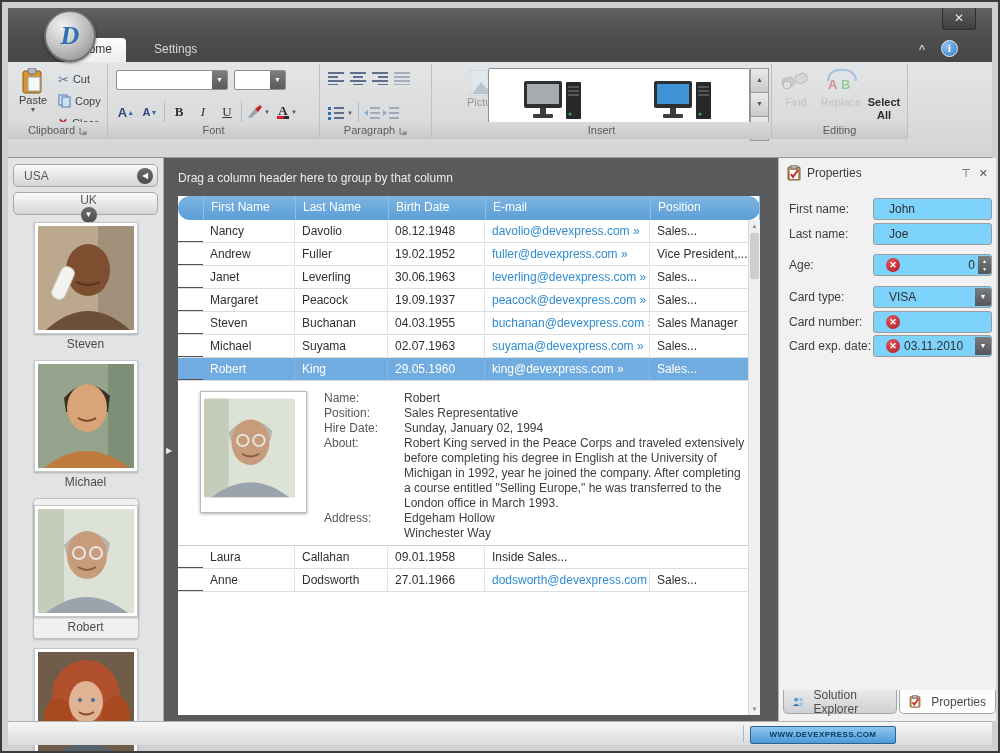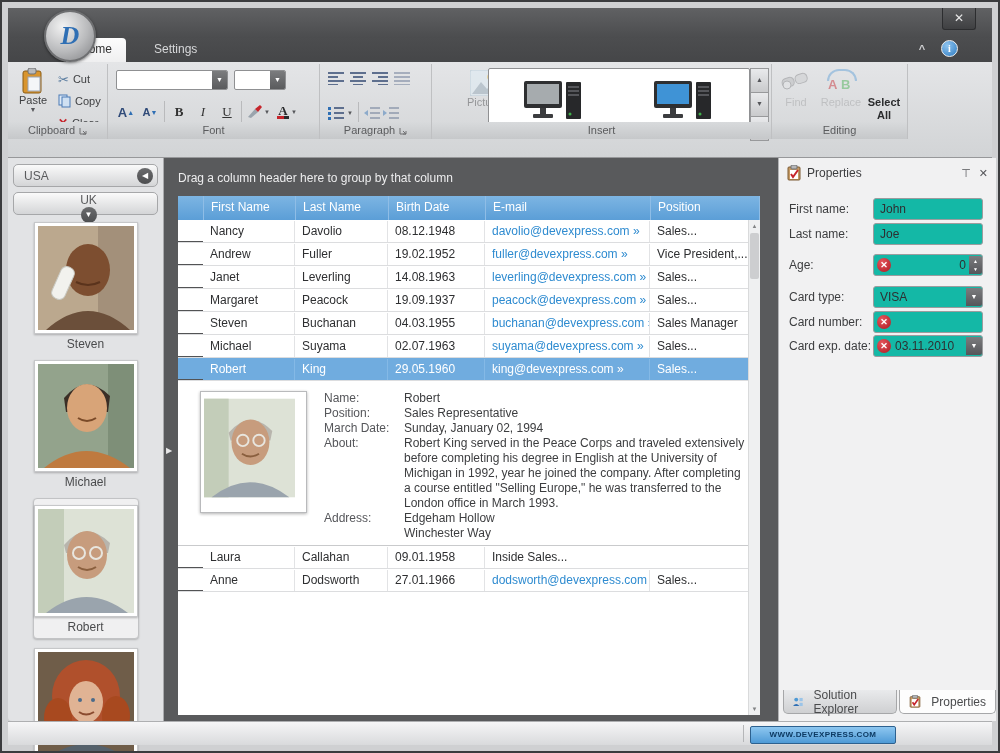--- a/index.html
+++ b/index.html
@@ -50,21 +50,21 @@
   .card{width:104px;margin:0 auto;text-align:center;}
   .card .ph{width:96px;height:104px;margin:0 auto;background:#fff;padding:3px;border:1px solid #c6c7c9;box-shadow:0 1px 2px rgba(0,0,0,.25);}
   .card .ph svg{display:block;width:96px;height:104px;}
   .card .nm{font-size:12px;color:#4a4b4d;padding:3px 0 0;}
   .card.sel{background:#f0f0f1;border:1px solid #c2c3c5;border-radius:4px;padding:6px 0 4px;box-shadow:0 1px 2px rgba(0,0,0,.2);}
   
   .centerpanel{left:162px;top:156px;width:614px;bottom:30px;background:#595a5c;}
   .splitter-arrow{left:2px;top:286px;width:10px;height:14px;color:#e8e8e9;font-size:8px;line-height:14px;}
   .dragbar{left:14px;top:8px;right:20px;height:24px;color:#ededee;font-size:12px;line-height:24px;}
   .grid{left:14px;top:38px;width:582px;bottom:6px;background:#fff;}
-  .ghead{display:flex;height:24px;background:linear-gradient(#7db5e3,#5b9ed7);}
+  .ghead{display:flex;height:24px;background:linear-gradient(#7db5e3,#5b9ed7);border-radius:12px;}
   .ghead .hc{color:#fff;font-size:12px;line-height:23px;padding-left:7px;border-right:1px solid #8fbde6;overflow:hidden;white-space:nowrap;}
   .c0{width:18px;flex:none;}
   .c1{width:84px;flex:none;}.c2{width:85px;flex:none;}.c3{width:89px;flex:none;}.c4{width:157px;flex:none;}.c5{width:138px;flex:none;}
   .grow{display:flex;height:22px;background:#fff;border-bottom:1px solid #dcdddf;align-items:flex-end;}
   .grow .gc{font-size:12px;color:#2e2f31;line-height:21px;padding-left:7px;border-right:1px solid #e2e3e5;overflow:hidden;white-space:nowrap;}
   .grow .gut{width:18px;flex:none;background:#5b5c5e;border-right:none;border-bottom:1px solid #525355;}
   .grow.sel{background:#70acdf;}
   .grow.sel .gc{color:#fff;border-right-color:#84b9e6;}
   .email-link{color:#2e8bd0;}
   .grow.sel .email-link{color:#fff;}
@@ -79,21 +79,21 @@
   .vscroll .sa{height:12px;font-size:6px;color:#828385;text-align:center;line-height:12px;}
   .vscroll .thumb{position:absolute;left:1px;right:1px;top:13px;height:46px;background:#cdced0;border-radius:2px;}
   .vscroll .sab{position:absolute;bottom:0;left:0;right:0;}
   
   .props{left:776px;top:156px;width:218px;bottom:30px;background:#f1f1f2;border-left:1px solid #b3b4b6;}
   .phdr{left:0;right:0;top:4px;height:22px;display:flex;align-items:center;padding:0 8px;font-size:12px;color:#3c3d3f;}
   .phdr .t{margin-left:6px;flex:1;}
   .phdr .pin,.phdr .px{color:#55565a;font-size:11px;margin-left:8px;}
   .prow{left:0;right:0;height:21px;display:flex;align-items:center;}
   .prow .plabel{width:84px;padding-left:10px;font-size:12px;color:#3c3d3f;flex:none;}
-  .pctl{flex:none;width:108px;height:20px;background:#14b8a6;border:1px solid #9b9c9e;border-radius:3px;display:flex;align-items:center;font-size:12px;color:#2e2f31;overflow:hidden;}
+  .pctl{flex:none;width:108px;height:20px;background:#7dd3fc;border:1px solid #9b9c9e;border-radius:3px;display:flex;align-items:center;font-size:12px;color:#2e2f31;overflow:hidden;padding-left:9px;}
   .pctl .pv{flex:1;padding-left:6px;}
   .pctl .right{text-align:right;padding-right:3px;}
   .erricon{width:14px;height:14px;border-radius:50%;background:radial-gradient(circle at 35% 30%,#e4555c,#b01a22);
     color:#fff;font-size:9px;font-weight:bold;text-align:center;line-height:14px;margin-left:3px;flex:none;}
   .ddbtn{width:16px;height:18px;background:linear-gradient(#7b7c7e,#55565a);color:#fff;font-size:7px;text-align:center;line-height:18px;border-radius:0 2px 2px 0;flex:none;}
   .spinbtn{width:13px;height:18px;background:linear-gradient(#7b7c7e,#55565a);color:#fff;font-size:5px;text-align:center;line-height:8px;border-radius:0 2px 2px 0;flex:none;display:flex;flex-direction:column;justify-content:center;}
   .ptabs{left:0;right:0;bottom:8px;height:23px;display:flex;padding-left:4px;gap:2px;}
   .ptab{display:flex;align-items:center;gap:10px;font-size:12px;color:#4a4b4d;padding:0 9px;height:23px;
     background:linear-gradient(#e9eaec,#cfd0d2);border:1px solid #a6a7a9;border-top:none;border-radius:0 0 5px 5px;}
   .ptab.active{background:#fdfdfd;}
@@ -425,21 +425,21 @@
         <div class="gc c1">Andrew</div>
           <div class="gc c2">Fuller</div>
           <div class="gc c3">19.02.1952</div>
         <div class="gc c4"><span class="email-link">fuller@devexpress.com</span> <span class="email-link">»</span></div>
         <div class="gc c5" style="flex:1;">Vice President,...</div>
       </div>
       <div class="grow">
         <div class="gc gut"></div>
         <div class="gc c1">Janet</div>
           <div class="gc c2">Leverling</div>
-          <div class="gc c3">14.08.1963</div>
+          <div class="gc c3">30.06.1963</div>
         <div class="gc c4"><span class="email-link">leverling@devexpress.com</span> <span class="email-link">»</span></div>
         <div class="gc c5" style="flex:1;">Sales...</div>
       </div>
       <div class="grow">
         <div class="gc gut"></div>
         <div class="gc c1">Margaret</div>
           <div class="gc c2">Peacock</div>
           <div class="gc c3">19.09.1937</div>
         <div class="gc c4"><span class="email-link">peacock@devexpress.com</span> <span class="email-link">»</span></div>
         <div class="gc c5" style="flex:1;">Sales...</div>
@@ -480,21 +480,21 @@
               <circle cx="58" cy="44" r="6" fill="none" stroke="#e8e6df" stroke-width="2"></circle>
           <path d="M8,104 Q48,72 90,104 Z" fill="#9aa4ad"></path>
           <path d="M40,58 Q49,64 58,58" stroke="#8a5f3e" fill="none" stroke-width="2"></path>
         </svg>
           </div>
         <div class="dfields">
           <div class="dl">Name:</div>
           <div class="dv">Robert</div>
           <div class="dl">Position:</div>
           <div class="dv">Sales Representative</div>
-          <div class="dl">March Date:</div>
+          <div class="dl">Hire Date:</div>
           <div class="dv">Sunday, January 02, 1994</div>
           <div class="dl">About:</div>
           <div class="dv about">Robert King served in the Peace Corps and traveled extensively before completing his degree in English at the University of Michigan in 1992, year he joined the company.  After completing a course entitled "Selling Europe," he was transferred to the London office in March 1993.</div>
           <div class="dl">Address:</div>
           <div class="dv"><span>Edgeham Hollow</span><br><span>Winchester Way</span></div>
         </div>
       </div>
 
       <div class="grow">
         <div class="gc gut"></div>

